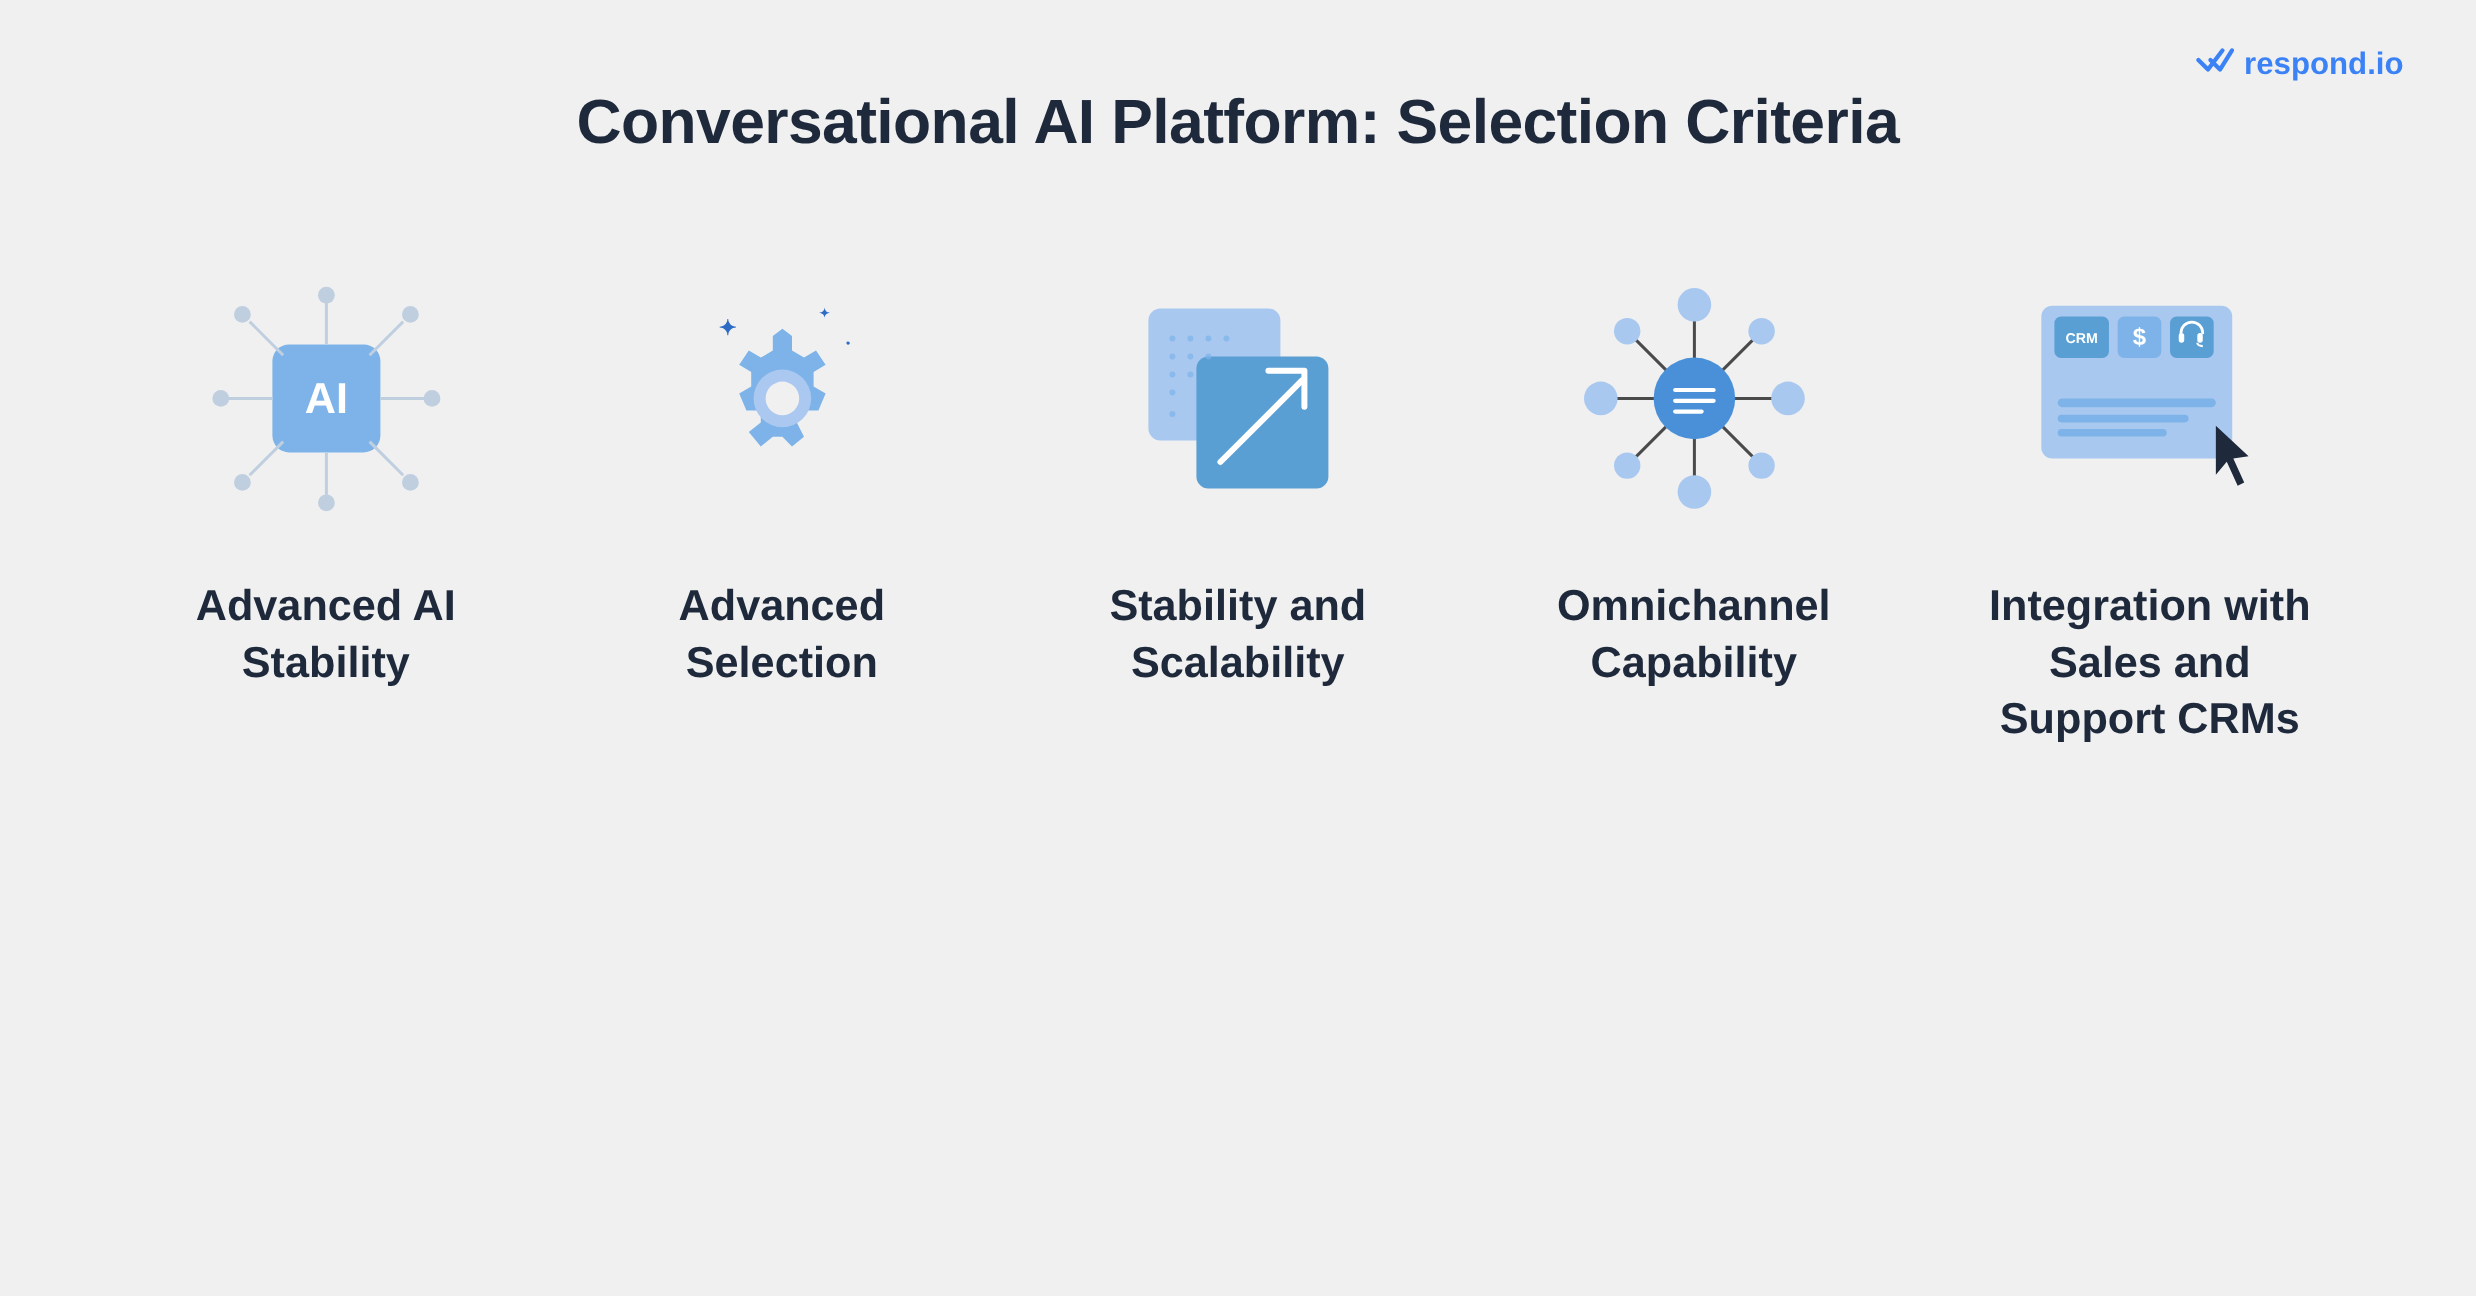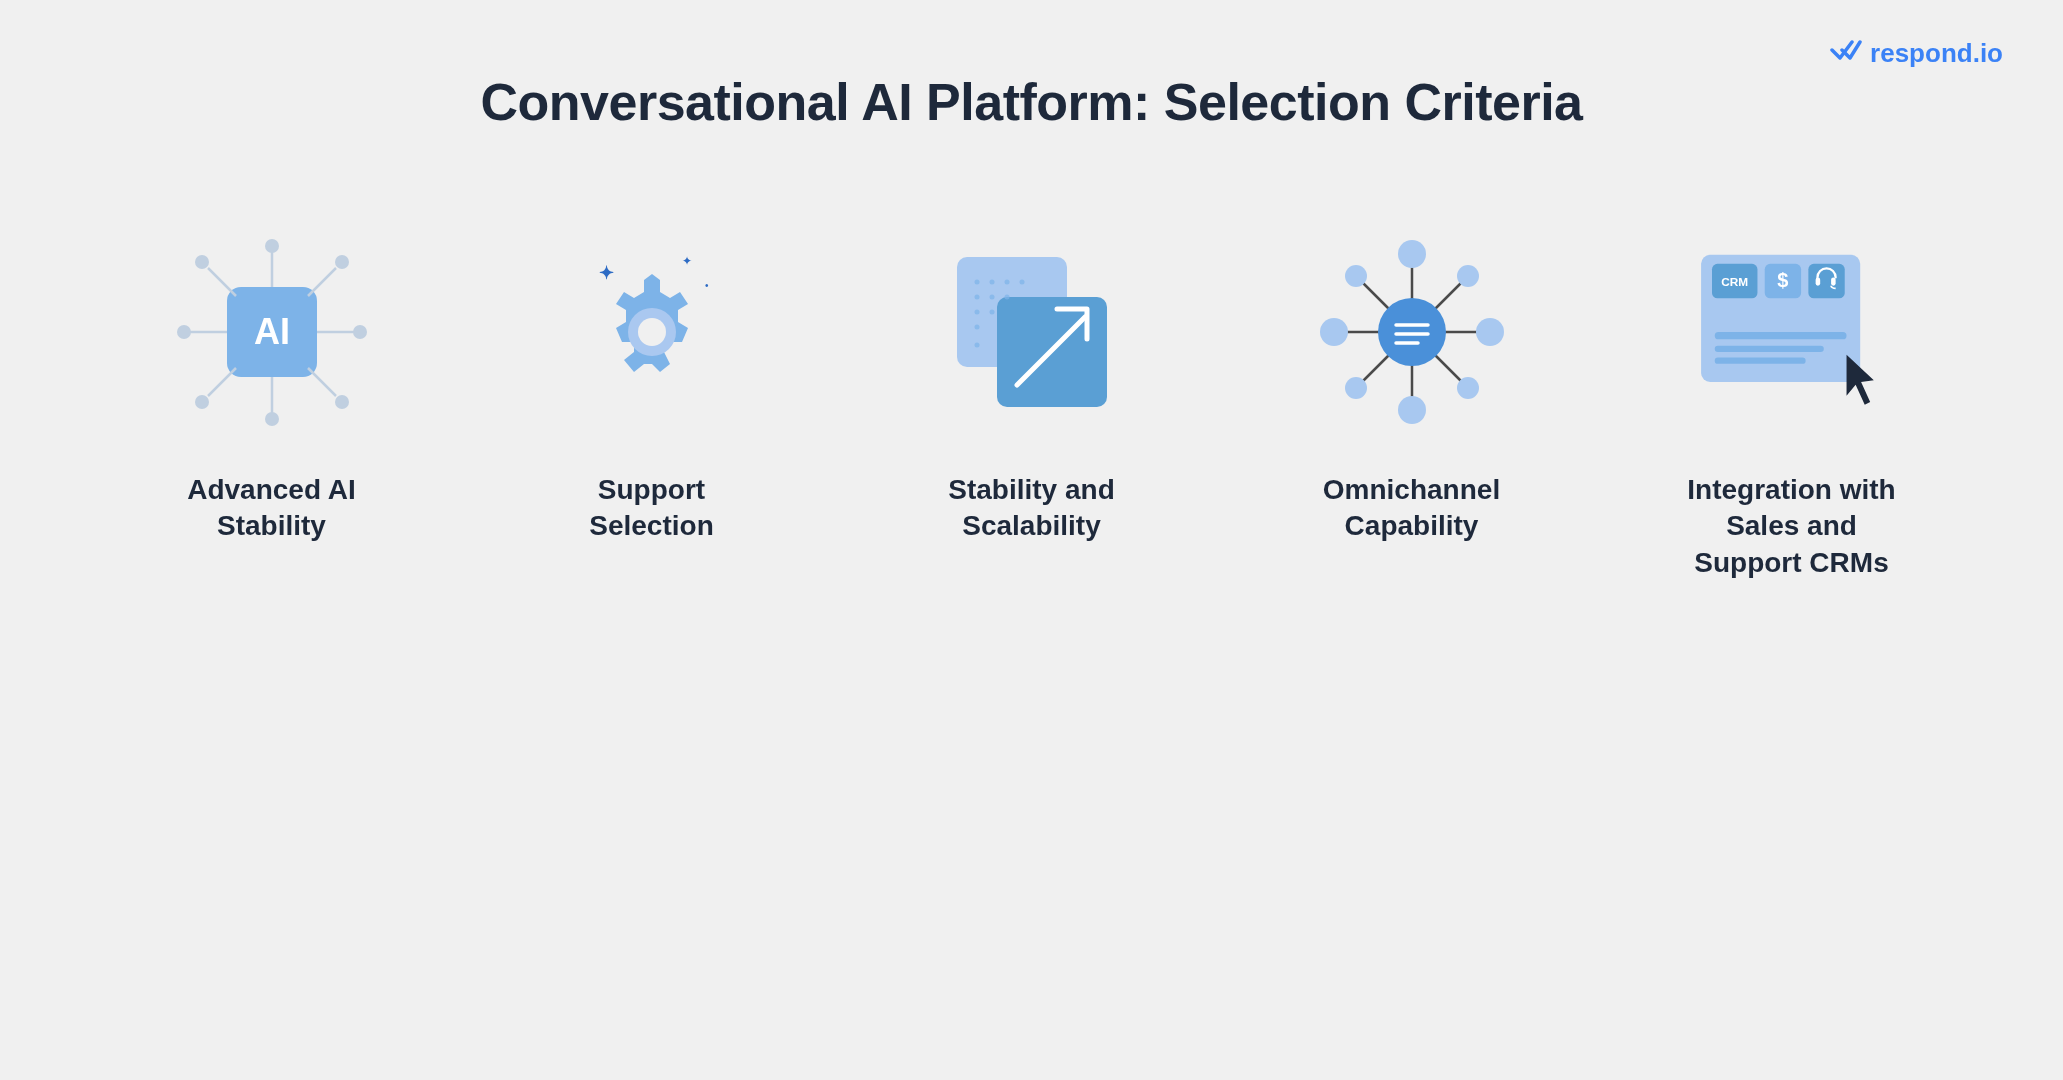--- a/index.html
+++ b/index.html
@@ -70,25 +70,26 @@
     .icon-wrapper {
       width: 200px;
       height: 200px;
       display: flex;
       align-items: center;
       justify-content: center;
       margin-bottom: 40px;
     }
 
     .card-label {
-      font-size: 28px;
+      font-size: 36px;
       font-weight: 700;
       color: #1e293b;
       text-align: center;
       line-height: 1.3;
+      margin-top: 10px;
     }
   </style>
 </head>
 <body>
 
 <div class="logo">
   <span class="logo-check">
     <svg width="32" height="28" viewBox="0 0 32 28" fill="none">
       <path d="M2 14 L10 22 L22 6" stroke="#3b82f6" stroke-width="3.5" stroke-linecap="round" stroke-linejoin="round" fill="none"></path>
       <path d="M12 14 L20 22 L30 6" stroke="#3b82f6" stroke-width="3.5" stroke-linecap="round" stroke-linejoin="round" fill="none"></path>
@@ -154,21 +155,21 @@
           <path d="
             M0,-68 L8,-62 L8,-50 L18,-44 L28,-50 L36,-38 L26,-32 L26,-20 L36,-14 L30,0 L18,0 L12,10 L18,22 L8,30 L0,22 L-8,22 L-18,30 L-28,18 L-18,10 L-18,0 L-30,0 L-36,-14 L-26,-20 L-26,-32 L-36,-38 L-28,-50 L-18,-44 L-8,-50 L-8,-62 Z
           " fill="#7db3e8"></path>
 
           <circle cx="0" cy="-10" r="24" fill="#aac8f0"></circle>
           <circle cx="0" cy="-10" r="14" fill="#f0f0f0"></circle>
         </g>
       </svg>
     </div>
     <div class="card-label">
-      <span>Support</span><br><span>Selection</span>
+      <span>Advanced</span><br><span>Selection</span>
     </div>
   </div>
 
   <div class="card">
     <div class="icon-wrapper">
       <svg width="190" height="190" viewBox="0 0 190 190" fill="none" xmlns="http://www.w3.org/2000/svg">
 
         <rect x="20" y="20" width="110" height="110" rx="10" fill="#a8c8f0"></rect>
 
         <rect x="60" y="60" width="110" height="110" rx="10" fill="#5a9fd4"></rect>

